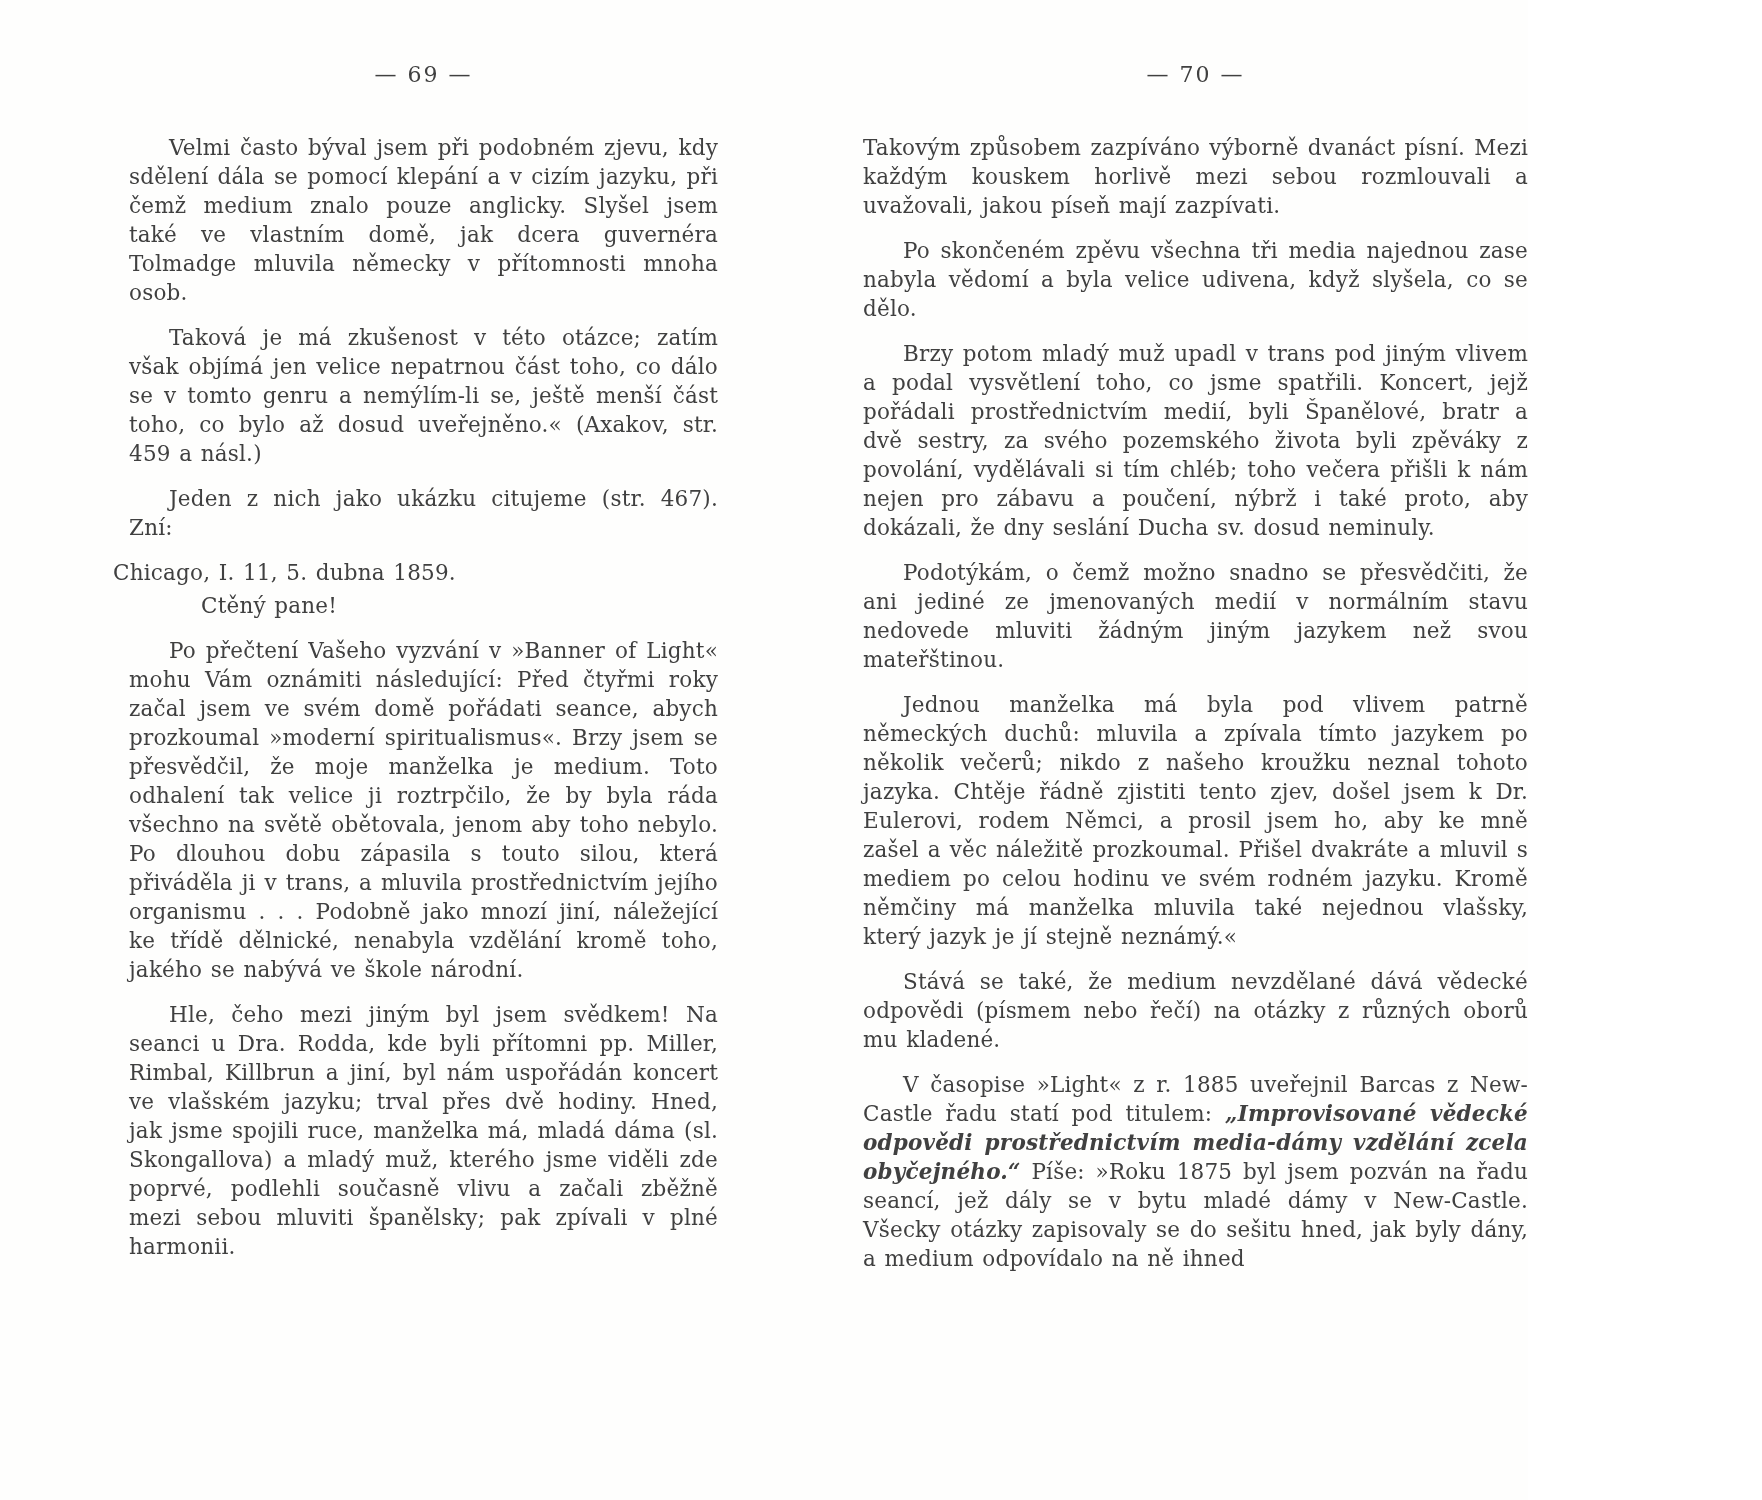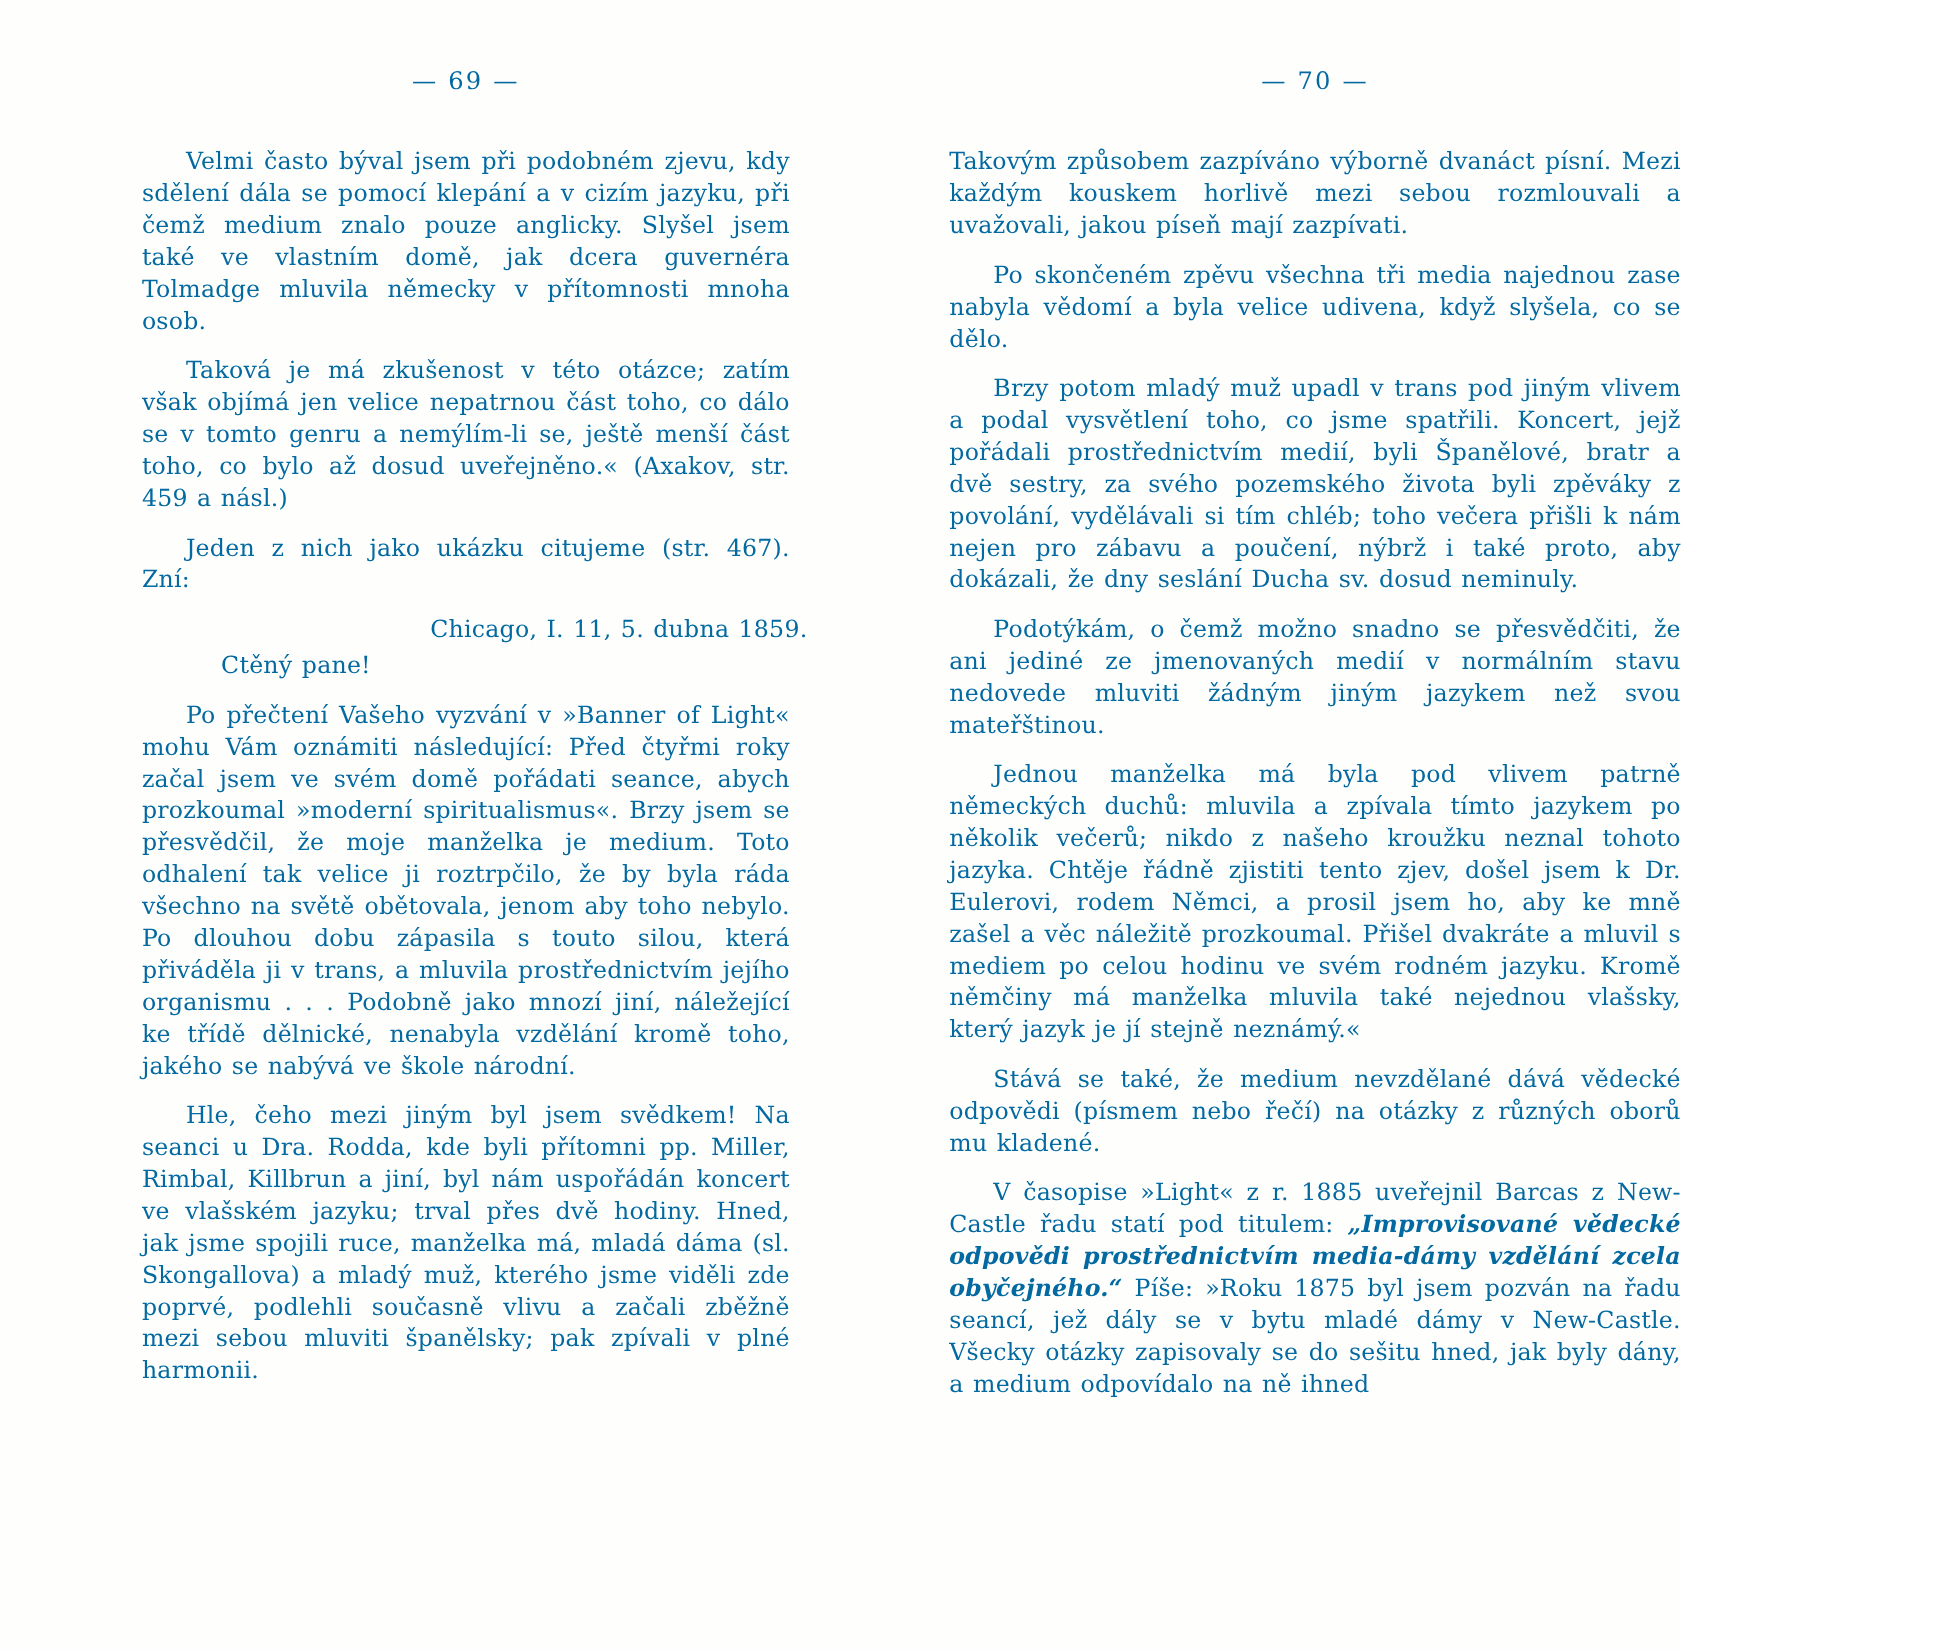--- a/index.html
+++ b/index.html
@@ -7,21 +7,21 @@
     padding: 0;
     background: #ffffff;
   }
   .book {
     position: relative;
     width: 1528px;
     height: 1500px;
     background: #fefefdff;
     background: #fefefd;
     font-family: "DejaVu Serif", "Liberation Serif", serif;
-    color: #0369a1;
+    color: #404040;
     overflow: hidden;
   }
   .page {
     position: absolute;
     top: 0;
   }
   .page.left {
     left: 113px;
     width: 621px;
   }
@@ -41,21 +41,21 @@
     margin: 16px;
     font-size: 21.5px;
     line-height: 29px;
     text-align: justify;
     letter-spacing: 0.2px;
     word-spacing: 1.5px;
   }
   .para.indent { text-indent: 40px; }
   .para.noindent { text-indent: 0; }
   .para.dateline {
-    text-align: right;
+    text-align: left;
     text-indent: 0;
     margin: 5px 0 4px;
   }
   .para.salutation {
     text-align: left;
     text-indent: 88px;
     margin: 4px 0 3px;
   }
   .para.signature {
     text-align: right;

